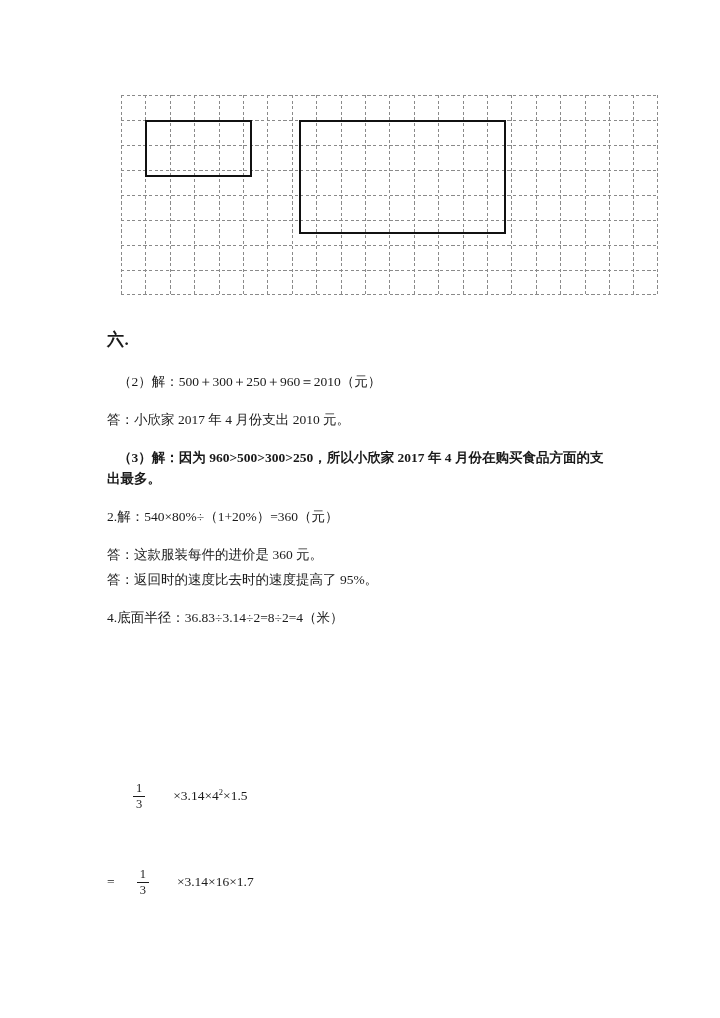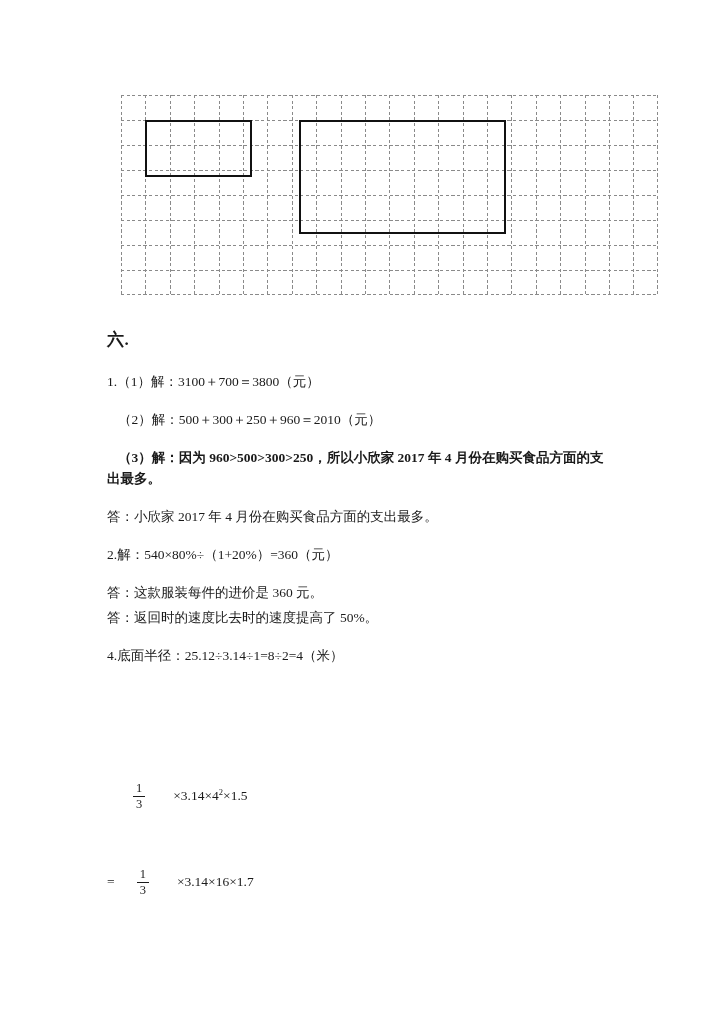--- a/index.html
+++ b/index.html
@@ -162,38 +162,37 @@
       <line class="grid-line" x1="0" y1="199.5" x2="537" y2="199.5"></line>
     </g>
     <rect class="shape-rect" x="25" y="26" width="105" height="55"></rect>
     <rect class="shape-rect" x="179" y="26" width="205" height="112"></rect>
   </svg>
 </div>
 
 <div id="content">
   <div class="section-heading">六.</div>
 
-  <p class="line">1.（1）解：3100＋700＝3800（元）</p>
 
 
   <p class="line indent">（2）解：500＋300＋250＋960＝2010（元）</p>
 
+  <p class="line">答：小欣家 2017 年 4 月份支出 2010 元。</p>
 
   <p class="line wrap indent">（3）解：因为 960&gt;500&gt;300&gt;250，所以小欣家 2017 年 4 月份在购买食品方面的支出最多。</p>
 
-  <p class="line">答：小欣家 2017 年 4 月份在购买食品方面的支出最多。</p>
 
   <p class="line">2.解：540×80%÷（1+20%）=360（元）</p>
 
   <p class="line tight">答：这款服装每件的进价是 360 元。</p>
 
 
-  <p class="line">答：返回时的速度比去时的速度提高了 50%。</p>
-
-  <p class="line">4.底面半径：25.12÷3.14÷1=8÷2=4（米）</p>
+  <p class="line">答：返回时的速度比去时的速度提高了 95%。</p>
+
+  <p class="line">4.底面半径：36.83÷3.14÷2=8÷2=4（米）</p>
 </div>
 
 <div class="frac-row" id="expr-line-1">
   <span class="fraction">
     <span class="numer">1</span>
     <span class="denom">3</span>
   </span>
   <span class="frac-tail"><span>×3.14×4</span><span class="sup">2</span><span>×1.5</span></span>
 </div>
 

